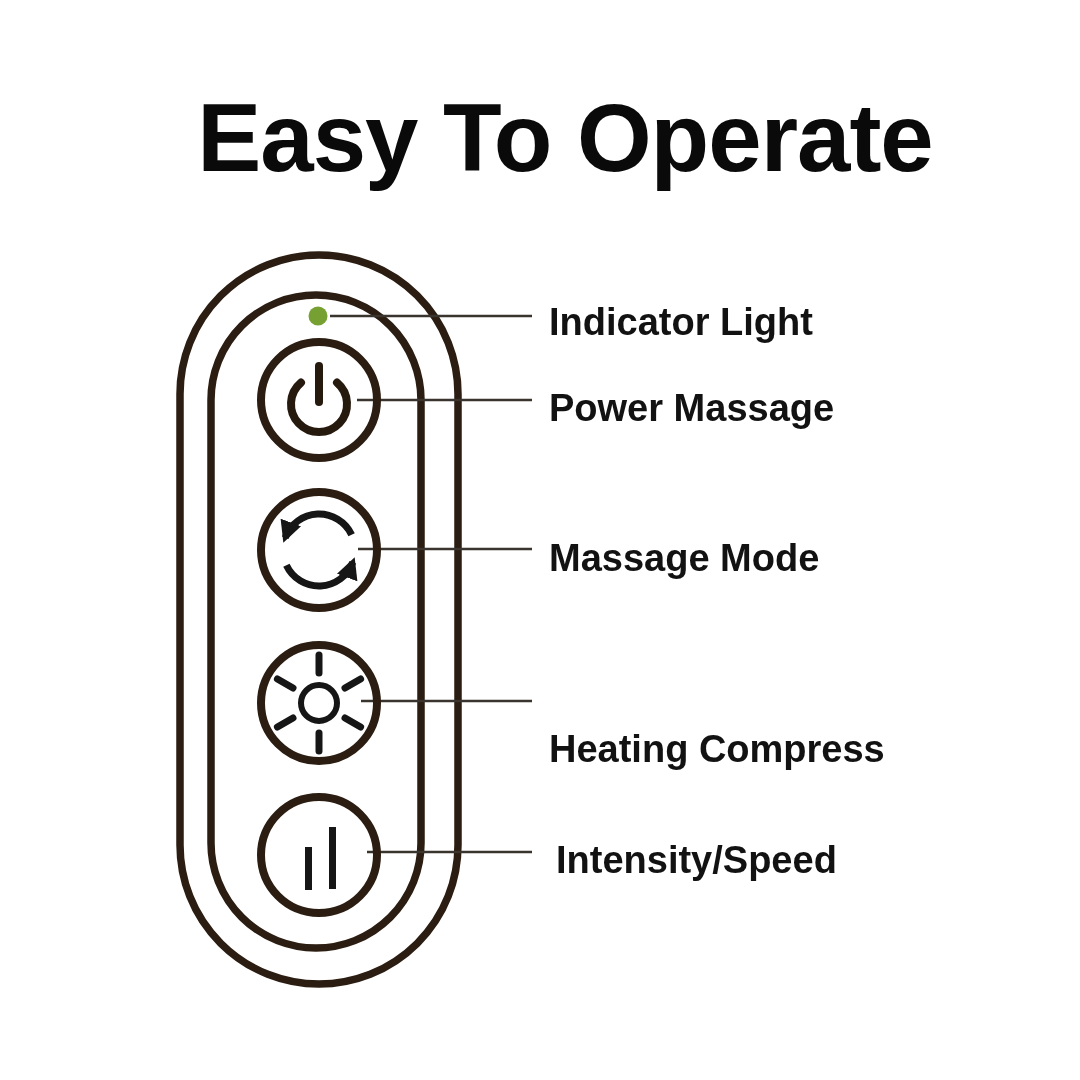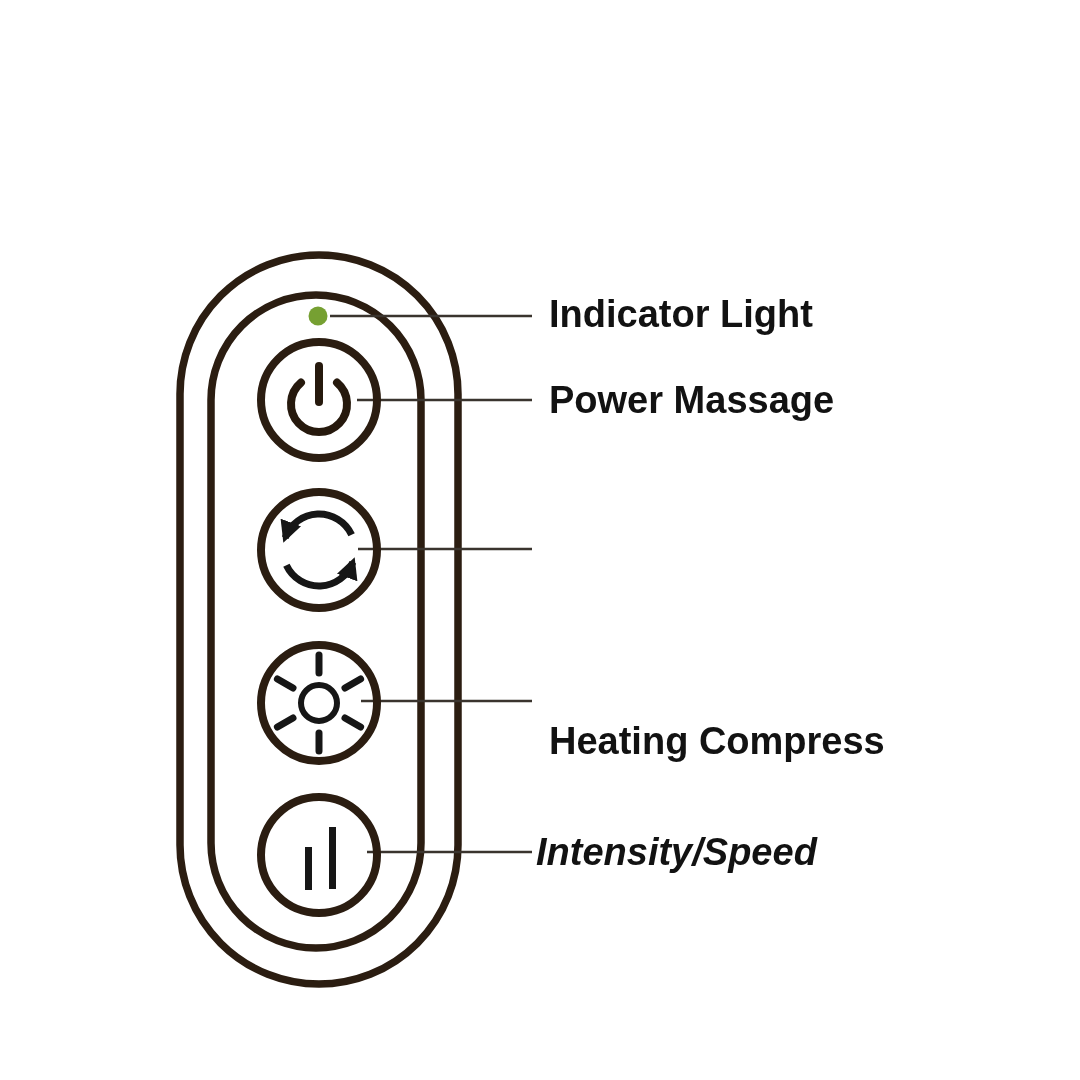--- a/index.html
+++ b/index.html
@@ -50,27 +50,29 @@
   .leader  { fill: none; stroke: var(--leader); stroke-width: 2.6px; }
   .arrowhead { fill: var(--icon); }
   .callout {
     position: absolute;
     transform: translateY(-52%);
     white-space: nowrap;
     font-size: 38px;
     font-weight: 700;
     letter-spacing: 0px;
     color: var(--text);
+    margin-top: 8px;
   }
 </style>
 </head>
 <body>
 
 <div class="canvas">
 
+  <h1 class="page-title">Easy To Operate</h1>
 
   <svg class="diagram-svg" viewBox="0 0 1080 1080">
     <defs>
       <marker id="arrow" viewBox="0 0 10 10" refX="7.5" refY="5" markerWidth="3.1" markerHeight="3.1" orient="auto">
         <path d="M 0 0 L 10 5 L 0 10 z" class="arrowhead"></path>
       </marker>
     </defs>
 
     <rect class="shell" x="180" y="255" width="278" height="729" rx="139"></rect>
     <rect class="shell" x="211" y="295" width="210" height="653" rx="105"></rect>
@@ -116,16 +118,17 @@
       <circle class="btnring" cx="319" cy="855" r="58"></circle>
       <g>
         <line class="bar" x1="308.5" y1="847" x2="308.5" y2="890"></line>
         <line class="bar" x1="332.5" y1="827" x2="332.5" y2="889"></line>
       </g>
     </g>
   </svg>
 
   <div class="callout" style="left:549px; top:315px;">Indicator Light</div>
   <div class="callout" style="left:549px; top:401px;">Power Massage</div>
+  <div class="callout" style="left:549px; top:551px;">Massage Mode</div>
   <div class="callout" style="left:549px; top:742px;">Heating Compress</div>
-  <div class="callout" style="left:536px; top:853px;font-style:italic;">Intensity/Speed</div>
+  <div class="callout" style="left:556px; top:853px;">Intensity/Speed</div>
 
 </div>
 
 </body></html>

